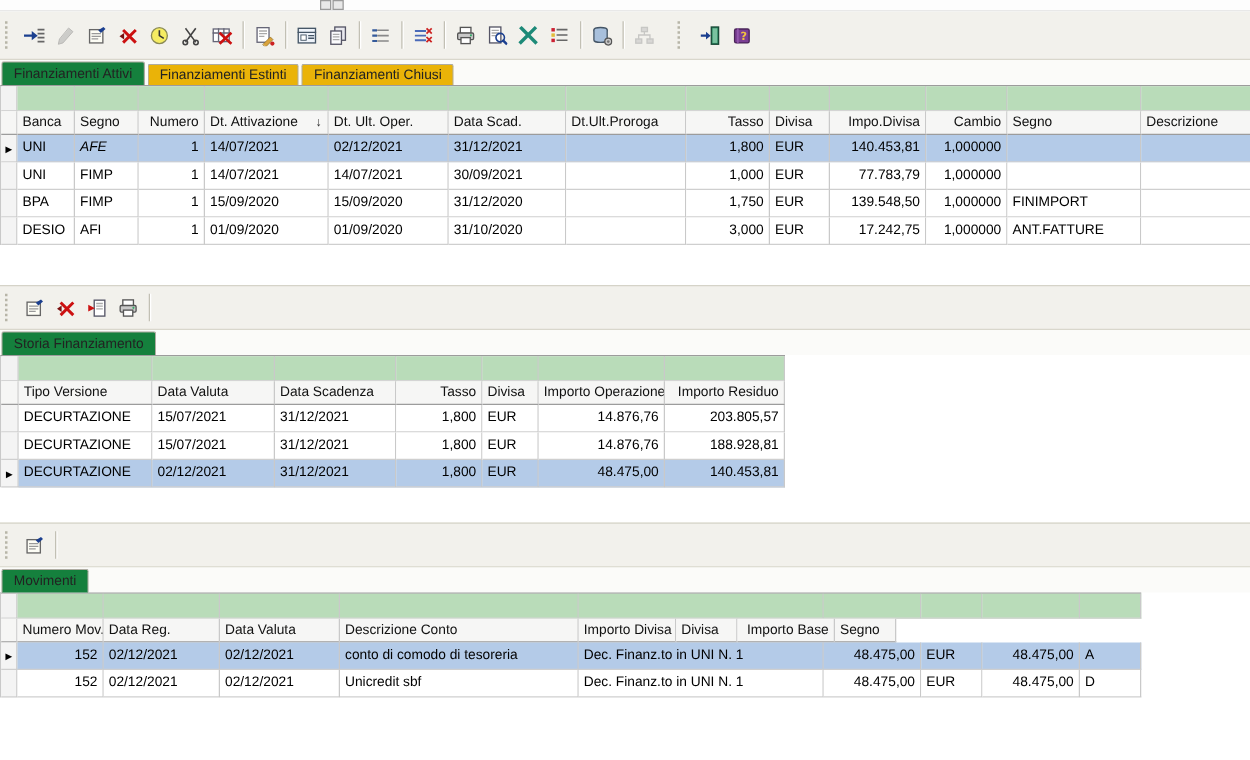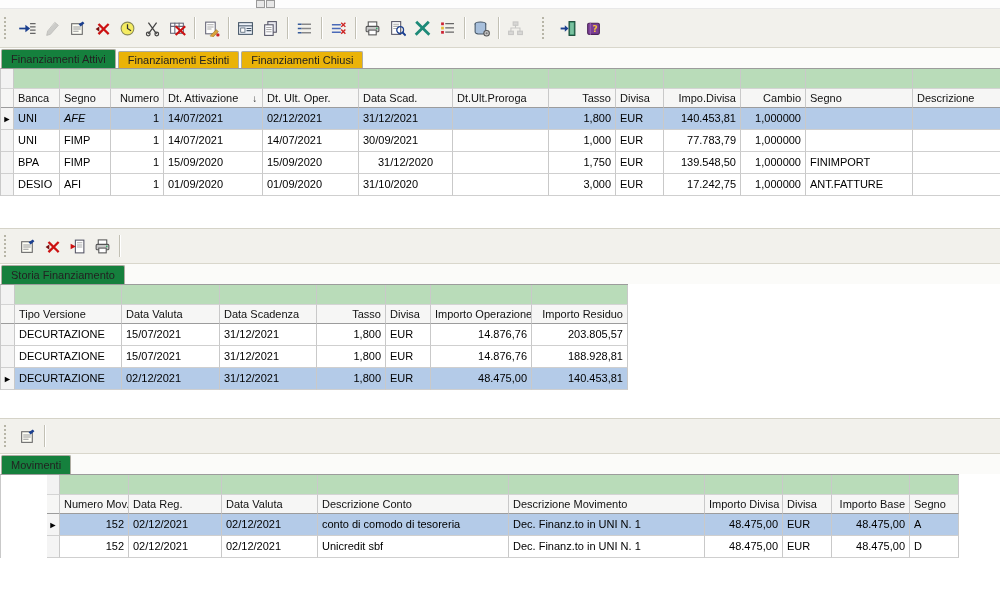--- a/index.html
+++ b/index.html
@@ -271,21 +271,21 @@
         <div class="gc " style="width: 107px;"></div>
         <div class="gc " style="width: 88px;"></div>
       </div>
       <div class="trow data">
         <div class="gc selgc" style="width: 13px;"></div>
         <div class="gc " style="width: 46px;">BPA</div>
         <div class="gc " style="width: 51px;">FIMP</div>
         <div class="gc r" style="width: 53px;">1</div>
         <div class="gc " style="width: 99px;">15/09/2020</div>
         <div class="gc " style="width: 96px;">15/09/2020</div>
-        <div class="gc " style="width: 94px; text-align: center;">31/12/2020</div>
+        <div class="gc " style="width: 94px;">31/12/2020</div>
         <div class="gc " style="width: 96px;"></div>
         <div class="gc r" style="width: 67px;">1,750</div>
         <div class="gc " style="width: 48px;">EUR</div>
         <div class="gc r" style="width: 77px;">139.548,50</div>
         <div class="gc r" style="width: 65px;">1,000000</div>
         <div class="gc " style="width: 107px;">FINIMPORT</div>
         <div class="gc " style="width: 88px;"></div>
       </div>
       <div class="trow data">
         <div class="gc selgc" style="width: 13px;"></div>
@@ -404,40 +404,39 @@
           <rect x="2.5" y="3.5" width="10" height="10" fill="#fdfdf5" stroke="#666"></rect>
           <path d="M4.5 6.5h6M4.5 8.5h6M4.5 10.5h4" stroke="#999" stroke-width="1"></path>
           <path d="M9 4l4-2.5 1.5 1.5-3.5 3z" fill="#1b3f8f"></path>
         </svg>
       </button>
       <div class="tsep"></div>
     </div>
   <div class="tabstrip">
       <div class="tab active">Movimenti</div>
     </div>
-  <div class="grid" style="width: 912px; padding-left: 46px;">
+  <div class="grid" style="width: 912px;">
       <div class="trow band">
         <div class="gc selgc" style="width: 13px;"></div>
         <div class="gc " style="width: 69px;"></div>
         <div class="gc " style="width: 93px;"></div>
         <div class="gc " style="width: 96px;"></div>
         <div class="gc " style="width: 191px;"></div>
         <div class="gc " style="width: 196px;"></div>
         <div class="gc " style="width: 78px;"></div>
         <div class="gc " style="width: 49px;"></div>
         <div class="gc " style="width: 78px;"></div>
         <div class="gc " style="width: 49px;"></div>
       </div>
       <div class="trow heads">
         <div class="gc selgc" style="width: 13px;"></div>
         <div class="gc r" style="width: 69px;"><span>Numero Mov.</span></div>
         <div class="gc " style="width: 93px;"><span>Data Reg.</span></div>
         <div class="gc " style="width: 96px;"><span>Data Valuta</span></div>
         <div class="gc " style="width: 191px;"><span>Descrizione Conto</span></div>
-        <div class="gc " style="width: 196px;"><span>Descrizione Movimento</span></div>
         <div class="gc r" style="width: 78px;"><span>Importo Divisa</span></div>
         <div class="gc " style="width: 49px;"><span>Divisa</span></div>
         <div class="gc r" style="width: 78px;"><span>Importo Base</span></div>
         <div class="gc " style="width: 49px;"><span>Segno</span></div>
       </div>
       <div class="trow data sel">
         <div class="gc selgc" style="width: 13px;">►</div>
         <div class="gc r" style="width: 69px;">152</div>
         <div class="gc " style="width: 93px;">02/12/2021</div>
         <div class="gc " style="width: 96px;">02/12/2021</div>

